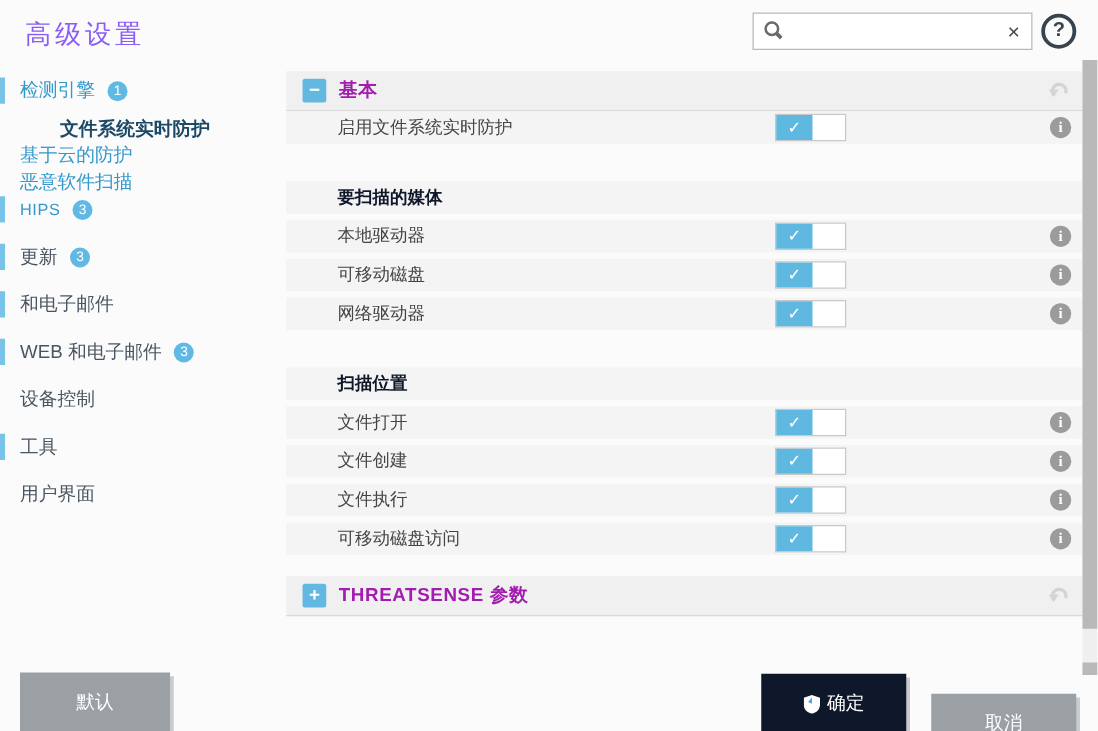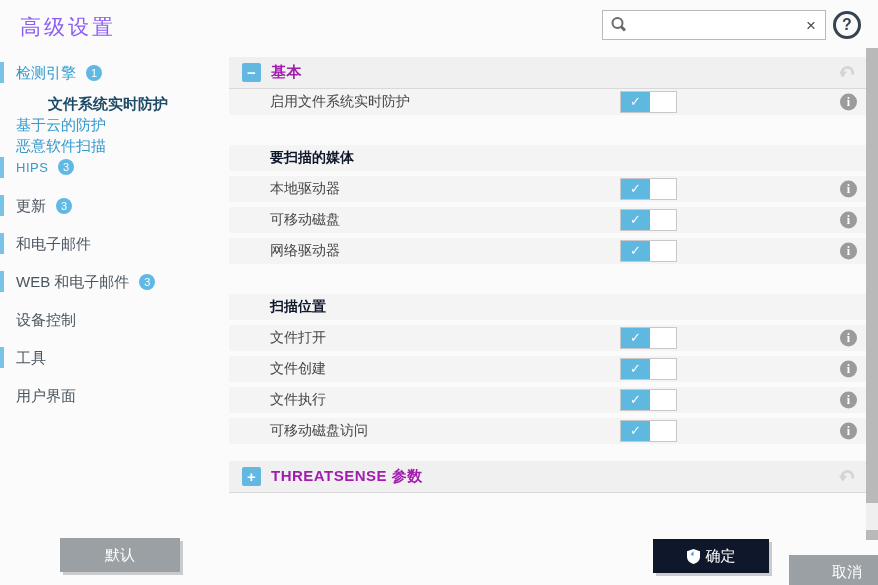--- a/index.html
+++ b/index.html
@@ -86,23 +86,23 @@
     width:17px;height:17px;border-radius:50%;background:#9b9b9b;color:#fff;
     font-size:12px;font-weight:bold;text-align:center;line-height:17px;cursor:pointer;
     font-family:"Liberation Serif","DejaVu Serif",serif;
   }
   
   .scroll-track{position:absolute;left:866px;top:48px;width:12px;height:492px;background:#efefef;}
   .scroll-thumb{position:absolute;left:0;top:0;width:12px;height:455px;background:#b9b9b9;}
   .scroll-corner{position:absolute;left:0;top:482px;width:12px;height:10px;background:#b9b9b9;}
   
   .btn{
-    position:absolute;height:34px;color:#fff;font-size:15px;text-align:center;
+    position:absolute;height:48px;color:#fff;font-size:15px;text-align:center;
     line-height:32px;cursor:pointer;box-shadow:3px 3px 0 rgba(110,115,120,0.35);
-    display:flex;align-items:center;justify-content:center;gap:6px;box-sizing:border-box;margin-left:44px;
+    display:flex;align-items:center;justify-content:center;gap:6px;box-sizing:border-box;
   }
   .btn-default{left:16px;top:538px;width:120px;background:#9aa0a4;}
   .btn-ok{left:609px;top:539px;width:116px;background:#0f172a;text-align:right;}
   .btn-cancel{left:745px;top:555px;width:116px;background:#9aa0a4;}
 </style>
 </head>
 <body>
 
 <div class="page-title">高级设置</div>
 

